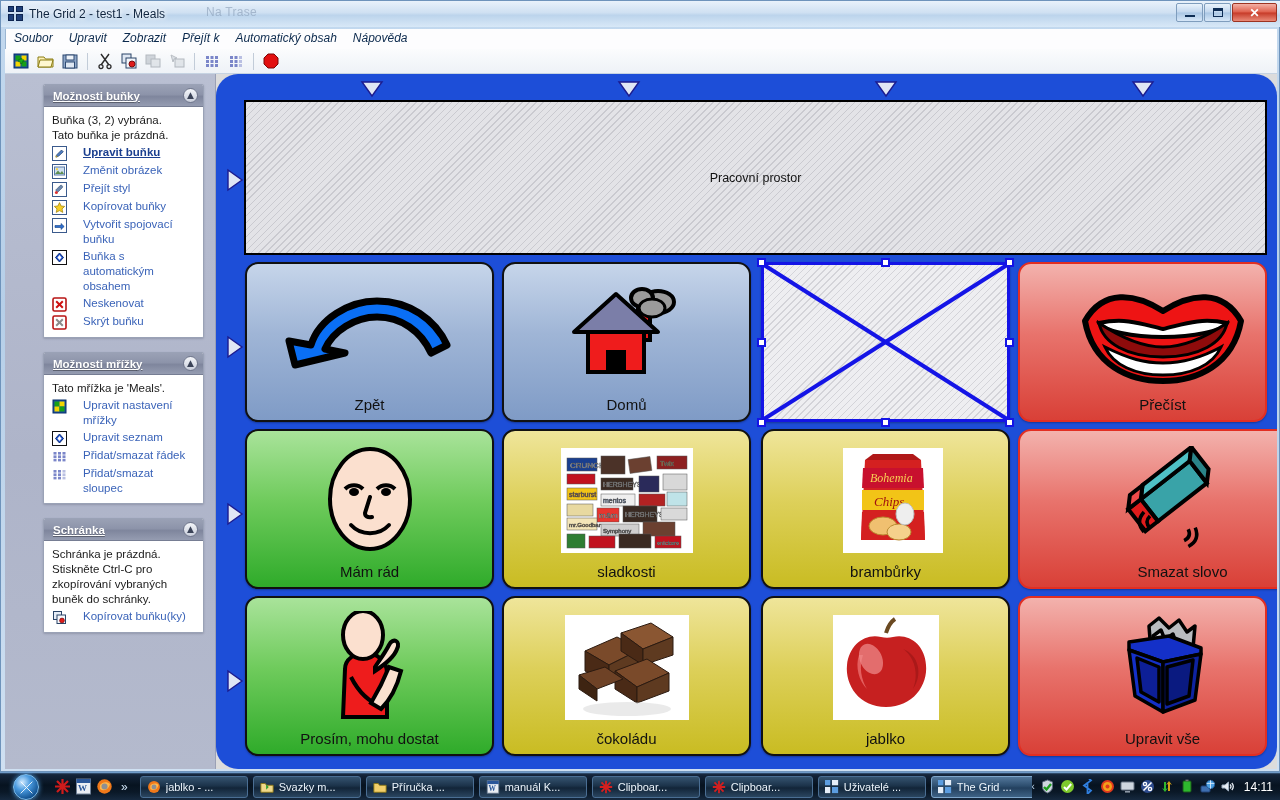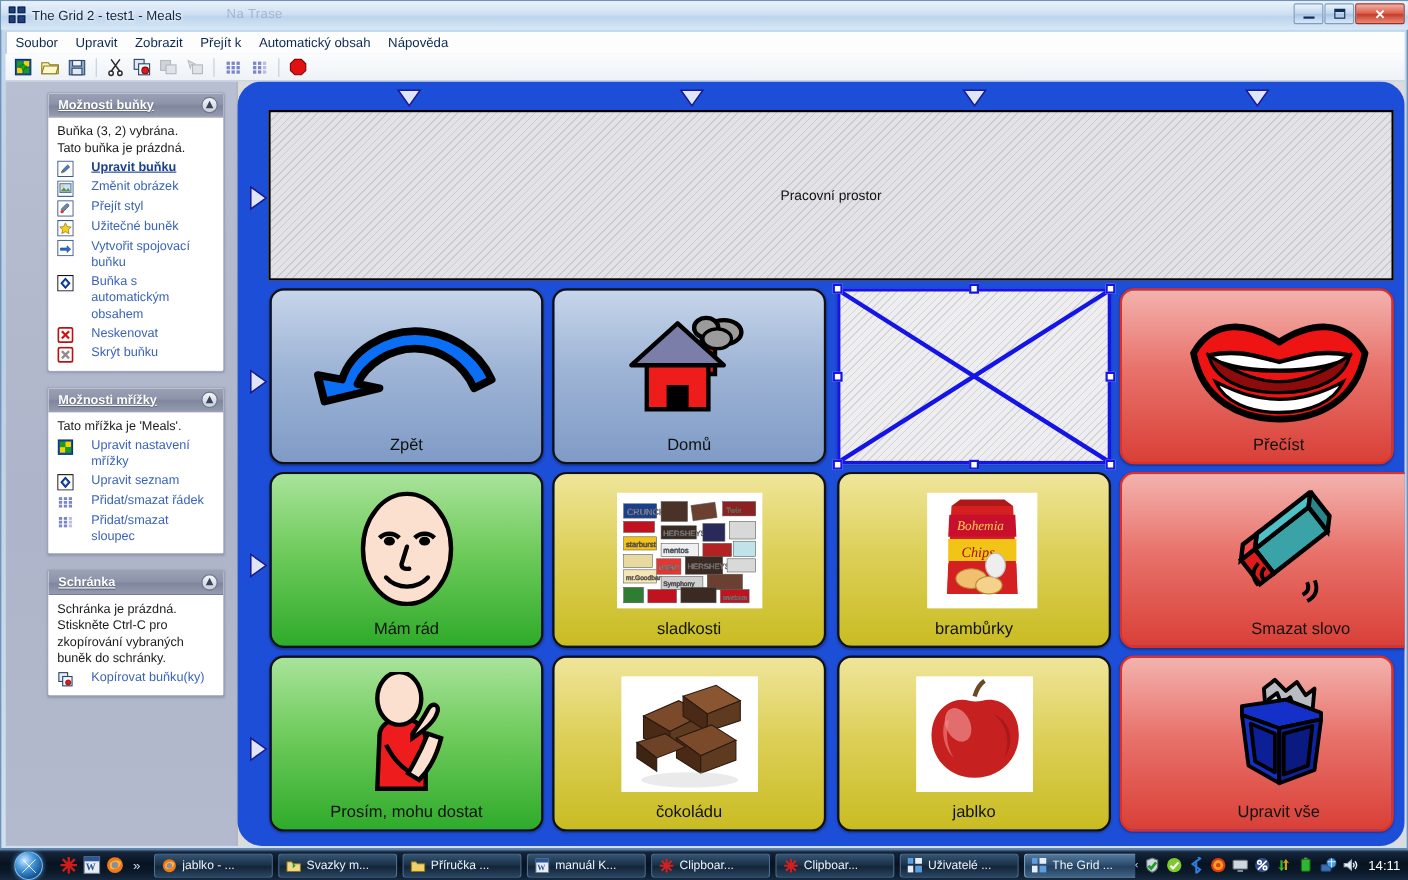--- a/index.html
+++ b/index.html
@@ -50,22 +50,23 @@
     width: 45px;
     background: linear-gradient(180deg,#f4b0a5,#de5f4c 48%,#c63a28 52%,#e98a78);
     border-color: #9c3322; color: #fff; font-weight: bold; font-size: 12px;
   }
   .wbtn .mn { display:block; width:10px; height:2px; background:#0e2d55; margin-top:6px;}
   .wbtn .mx { display:block; width:10px; height:9px; border:1.5px solid #0e2d55; border-top-width:3px;}
 
   
   #menubar {
     position: absolute; left: 4px; top: 28px; width: 1272px; height: 20px;
-    background: #fdfdfe; display: flex; align-items: center;
+    background: #fdfdfe; display: flex; 
     border-left: 1px solid #9bb6d2;
+    font-style: italic;
   }
   #menubar .mi {
     font-size: 12px; color: #0c2a4d; padding: 2px 8px; white-space: nowrap;
   }
 
   
   #toolbar {
     position: absolute; left: 4px; top: 48px; width: 1272px; height: 25px;
     background: linear-gradient(180deg,#fbfcfd,#eef2f7);
     border-bottom: 1px solid #c6d3e2;
@@ -401,21 +402,21 @@
             <span class="lbl">Přejít styl</span>
           </div>
 
           <div class="prow">
             <span class="micon">
               <svg width="15" height="15" viewBox="0 0 15 15">
                   <rect x=".5" y=".5" width="14" height="14" fill="#fff" stroke="#3a5a8c"></rect>
                   <polygon points="7.5,2.6 9.1,6 12.7,6.4 10,8.9 10.8,12.4 7.5,10.6 4.2,12.4 5,8.9 2.3,6.4 5.9,6" fill="#f5cf2a" stroke="#9a7c06" stroke-width=".7"></polygon>
                 </svg>
             </span>
-            <span class="lbl">Užitečné buněk</span>
+            <span class="lbl">Kopírovat buňky</span>
           </div>
 
           <div class="prow">
             <span class="micon">
               <svg width="15" height="15" viewBox="0 0 15 15">
                   <rect x=".5" y=".5" width="14" height="14" fill="#fff" stroke="#3a5a8c"></rect>
                   <path d="M3 7.5h6v-2l3.2 3-3.2 3v-2H3z" fill="#2f6fd0" stroke="#123f80" stroke-width=".6"></path>
                 </svg>
             </span>
             <span class="lbl">Vytvořit spojovací buňku</span>

